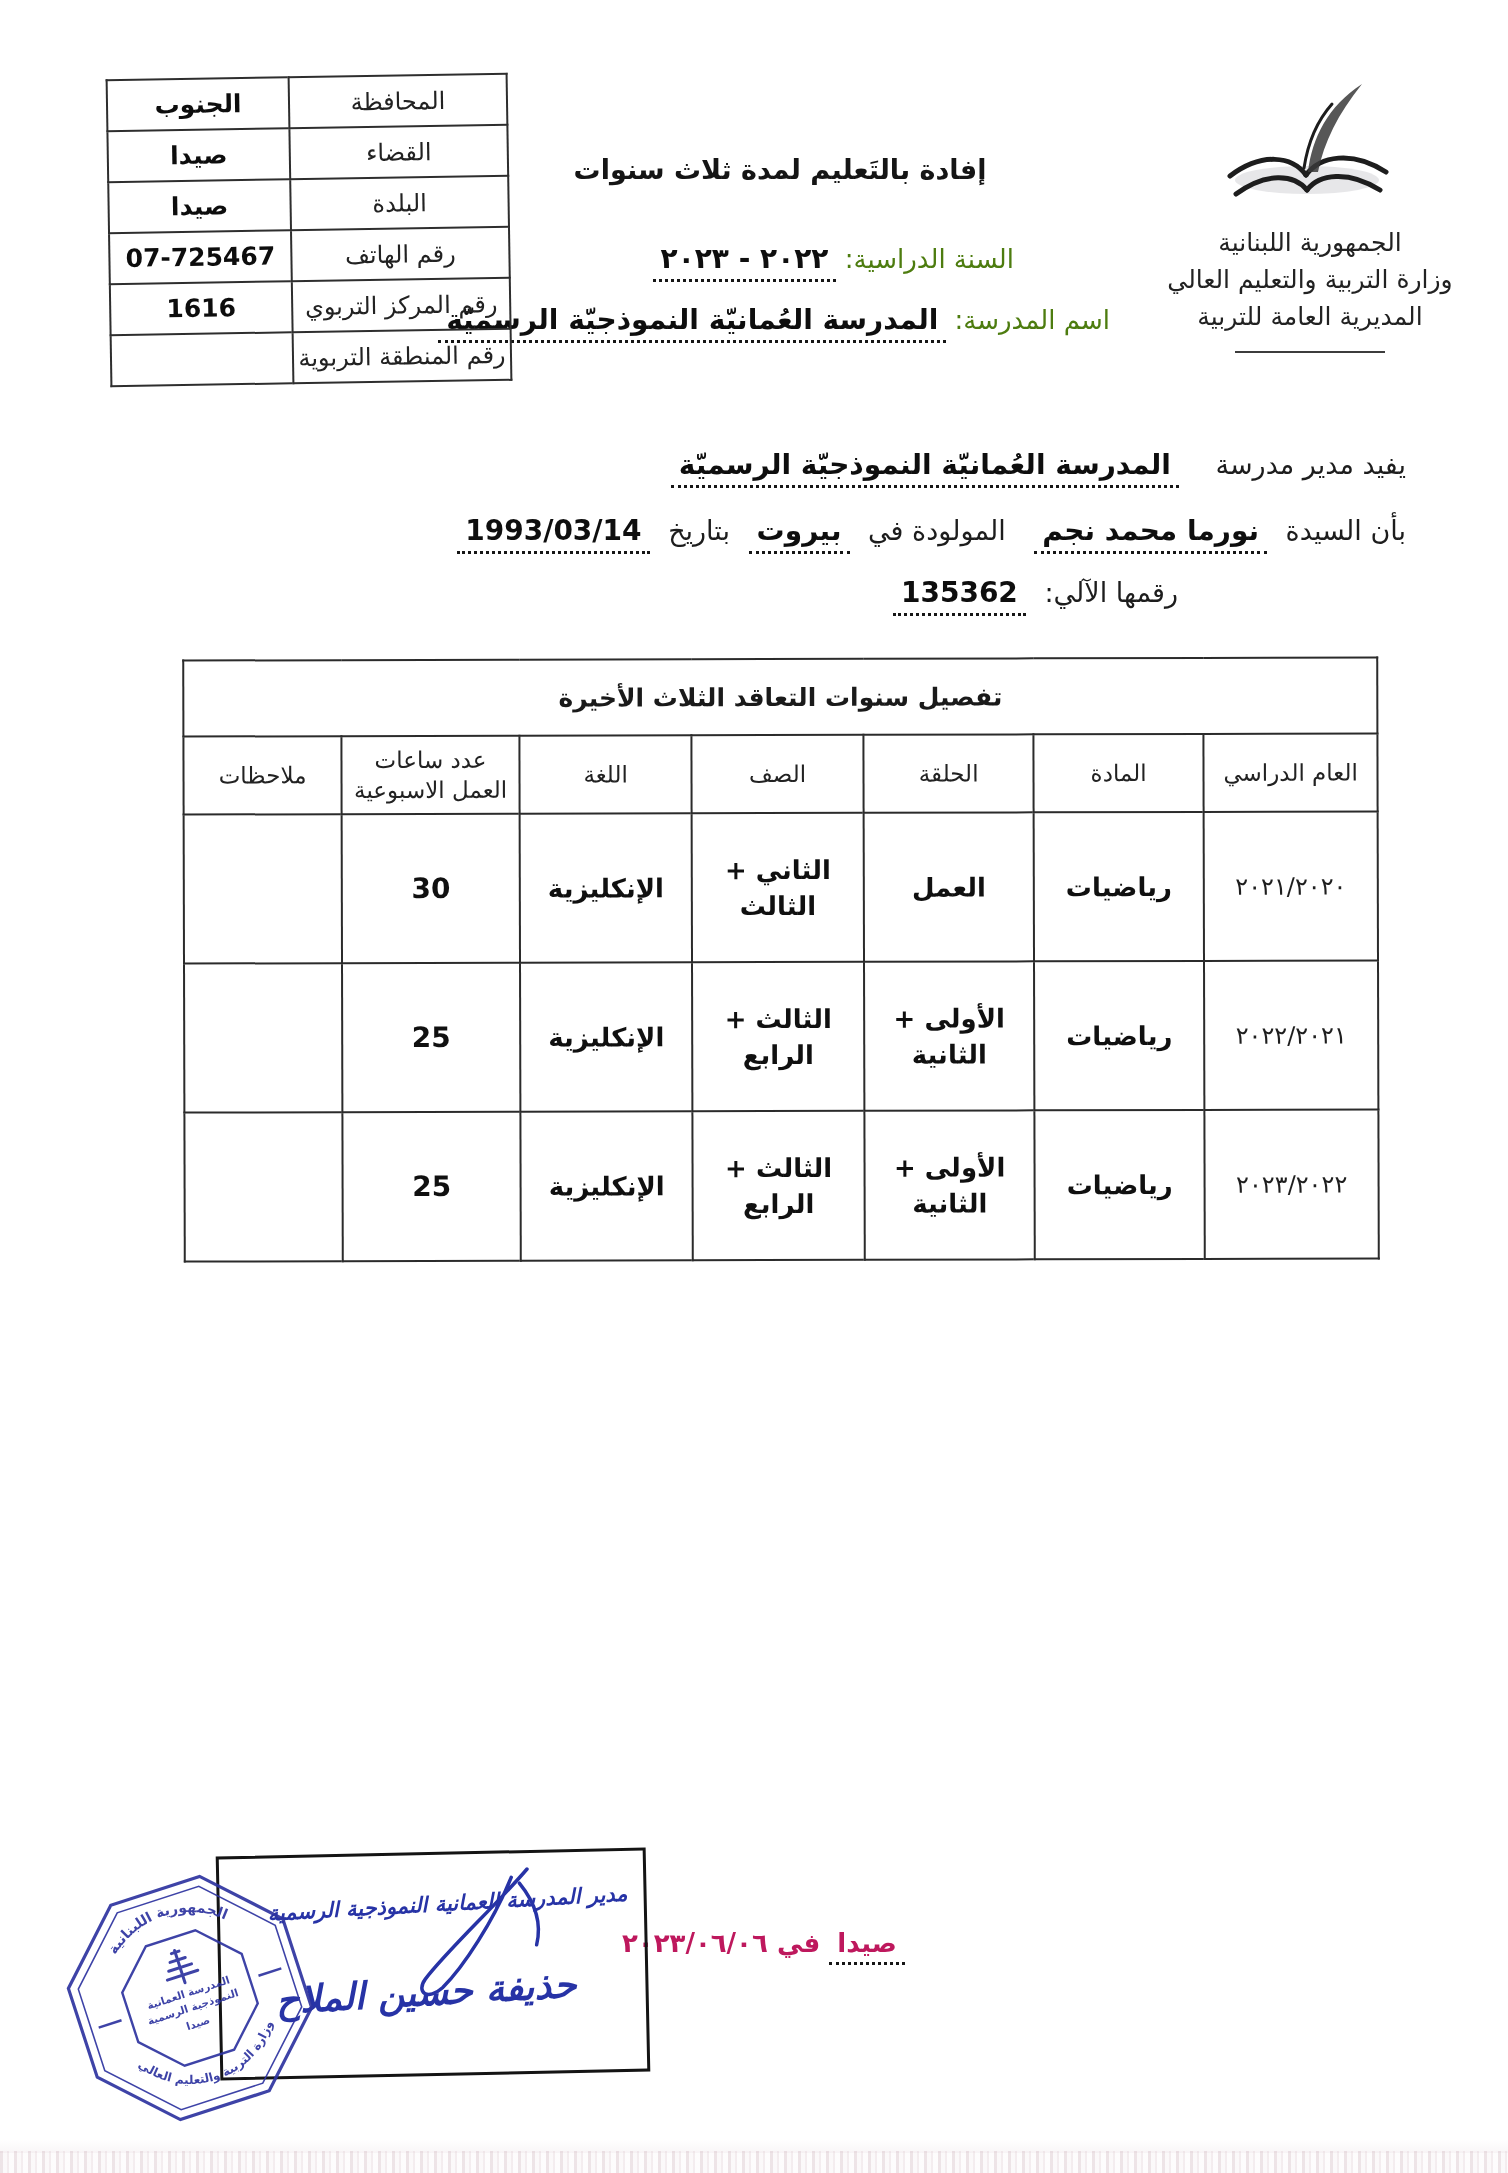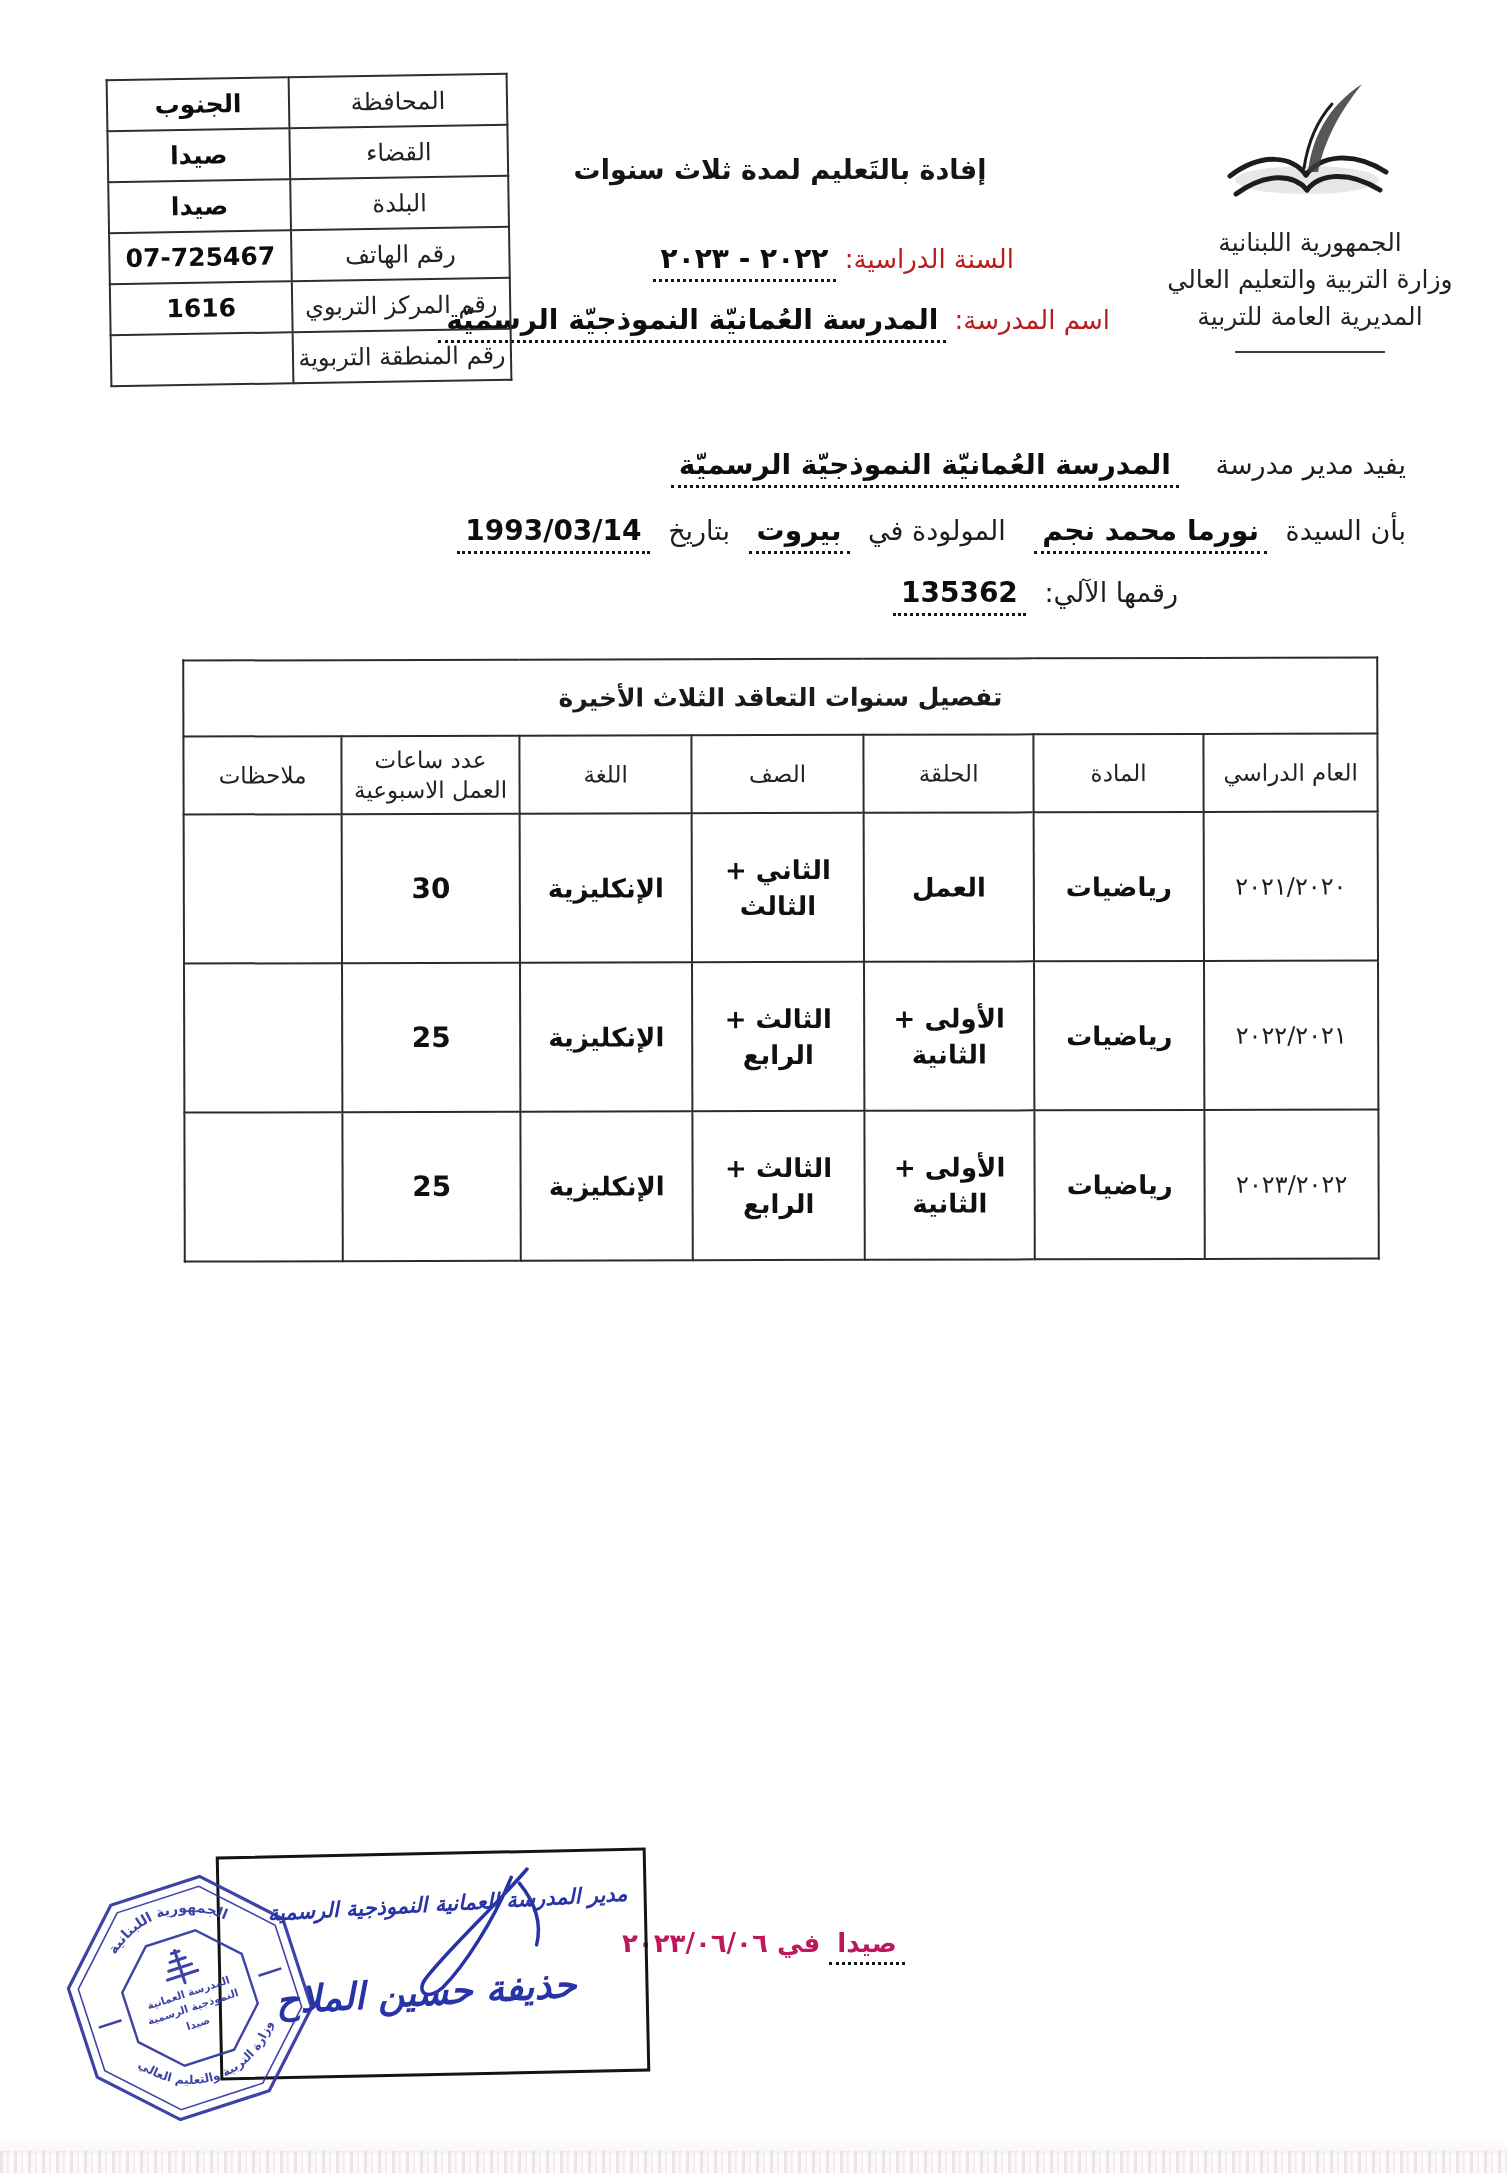--- a/index.html
+++ b/index.html
@@ -11,21 +11,21 @@
   .abs{position:absolute;}
 
   
   .ministry{left:1145px;top:224px;width:330px;text-align:center;font-size:25px;line-height:37px;color:#222;}
   .ministry-rule{width:150px;margin:16px auto 0;border-top:2px solid #3c3c3c;}
 
   
   .doc-title{left:520px;top:154px;width:520px;text-align:center;font-weight:700;font-size:27px;color:#151515;}
   .year-line{right:494px;top:242px;font-size:26px;white-space:nowrap;}
   .schoolname-line{right:398px;top:303px;font-size:26px;white-space:nowrap;}
-  .lbl{color:#b91c1c;}
+  .lbl{color:#4d7c0f;}
   .dotted{border-bottom:3px dotted #161616;padding:0 8px 4px;margin-top:38px;}
   .bval{font-weight:700;font-size:28px;color:#0e0e0e;}
 
   
   .info-table-wrap{left:108px;top:76px;transform:rotate(-0.9deg);}
   table{border-collapse:collapse;table-layout:fixed;}
   .info-table td{border:2px solid #2e2e2e;height:47px;text-align:center;vertical-align:middle;}
   .info-table .ilabel{width:214px;font-size:24px;color:#222;}
   .info-table .ivalue{width:178px;font-size:25px;font-weight:700;color:#0d0d0d;}
 

